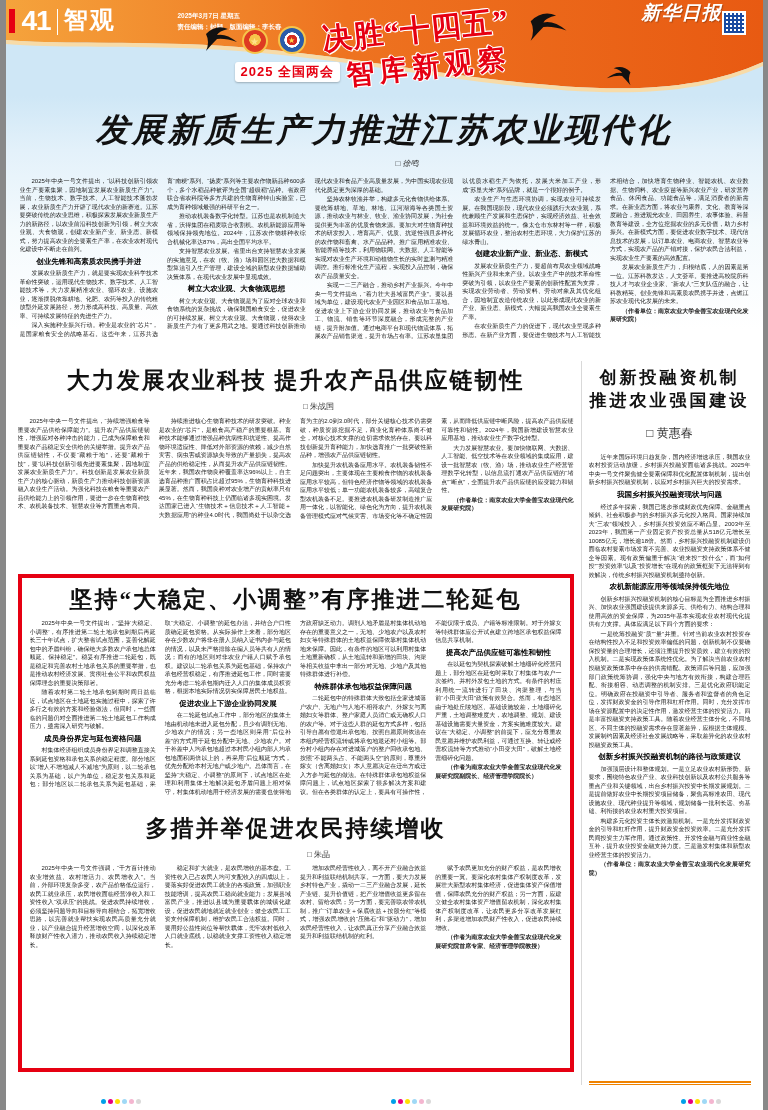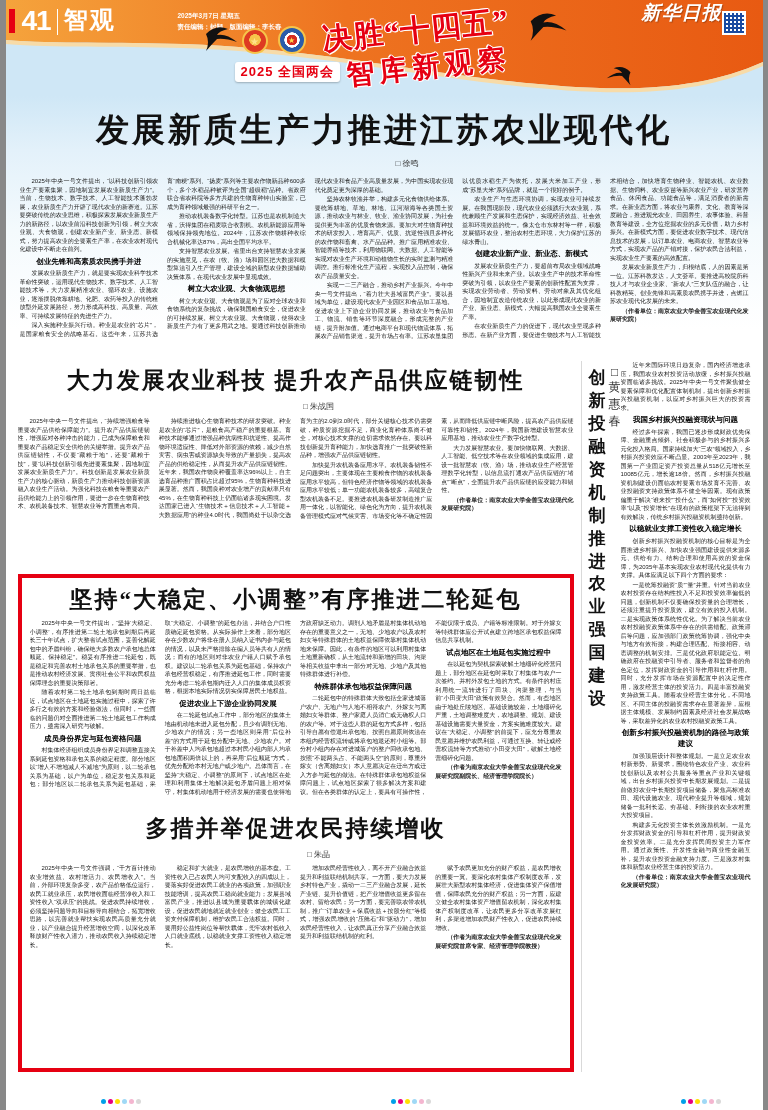--- a/index.html
+++ b/index.html
@@ -36,42 +36,42 @@
   .banner .l2 { font-size:28px; letter-spacing:5px; margin-top:-2px; padding-left:18px; }
   .masthead { position:absolute; left:636px; top:0; color:#fff; font-family:"Liberation Serif",serif;
     font-style:italic; font-weight:bold; font-size:19px; letter-spacing:1px;
     text-shadow:1px 1px 1px rgba(0,0,0,.25); }
   .qr { position:absolute; left:716px; top:11px; width:24px; height:24px; background:#fff; padding:2px; }
   .qr-in { width:100%; height:100%;
     background:
       repeating-linear-gradient(0deg,#1a4aa0 0 2px,transparent 2px 4px),
       repeating-linear-gradient(90deg,#1a4aa0 0 2px,#fff 2px 4px); }
   
-  .lead-head { text-align:center; padding-top:12px; }
+  .lead-head { text-align:center; padding-top:12px;font-style:italic; }
   .lead-title { font-family:"Liberation Serif",serif; font-weight:900; font-size:33px; letter-spacing:3px; color:#111; }
   .byline { text-align:center; font-size:8px; color:#333; margin-top:5px;margin-left:46px; }
   
   .art-body { font-size:6px; line-height:1.42; text-align:justify; color:#222; overflow:hidden; }
   .para { text-indent:2em; margin-bottom:1px; }
   .colhead { font-size:7.5px; font-weight:bold; text-align:center; margin:3px 0 2px; color:#000;
     break-inside:avoid; }
   .author { text-indent:2em; font-weight:bold; }
   .a1-body { margin:8px 14px 0; columns:5; column-gap:9px; height:180px; }
   
   .mainrow { display:flex; margin:4px 12px 0; gap:7px; }
   .leftzone { width:556px; }
   .sec-title { font-family:"Liberation Serif",serif; font-weight:900; font-size:23px;
     letter-spacing:2px; text-align:center; color:#111; margin-top:4px; }
   .a2-body { margin-top:5px; columns:4; column-gap:9px; height:150px; }
   .redbox { margin-top:7px; border:4px solid #e60012; padding:6px 8px 12px; background:#fff; }
   .a4-body { margin-top:4px; columns:4; column-gap:9px; height:188px; }
   .a5-body { margin-top:4px; columns:4; column-gap:9px; height:192px; }
   .rb-gap { height:6px; }
   
-  .rail { flex:1; border-left:1px solid #d9d9d9; padding-left:7px; display:flex; flex-direction:row; }
+  .rail { flex:1; border-left:1px solid #d9d9d9; padding-left:7px; display:flex; flex-direction:column;gap:8px; }
   .rail-title { font-family:"Liberation Serif",serif; font-weight:900; font-size:17px;
     letter-spacing:3px; text-align:center; line-height:1.35; color:#111; margin-top:6px; }
   .rail-byline { text-align:center; font-size:12px; color:#333; margin:4px 0 3px; }
   .rail-body { height:614px; }
   .orange-rule { margin-top:6px; border-top:2px solid #ef8200; border-bottom:1px solid #ef8200; height:4px; }
   
   .footer { position:absolute; left:0; right:0; bottom:6px; display:flex;
     justify-content:space-between; padding:0 42px 0 95px; }
   .dots { display:flex; gap:2px; }
   .dot { width:5px; height:5px; border-radius:50%; display:inline-block; }
@@ -174,21 +174,21 @@
         <div class="sec-title" style="margin-top:0">坚持“大稳定、小调整”有序推进二轮延包</div>
         <div class="art-body a4-body">
             <p class="para">2025年中央一号文件提出，“坚持‘大稳定、小调整’，有序推进第二轮土地承包到期后再延长三十年试点，扩大整省试点范围，妥善化解延包中的矛盾纠纷，确保绝大多数农户承包地总体顺延、保持稳定”。稳妥有序推进二轮延包，既是稳定和完善农村土地承包关系的重要举措，也是推动农村经济发展、贯彻社会公平和农民权益保障理念的重要决策部署。</p>
             <p class="para">随着农村第二轮土地承包到期时间日益临近，试点地区在土地延包实施过程中，探索了许多行之有效的方案和经验做法，但同时，一些面临的问题仍对全面推进第二轮土地延包工作构成压力，亟需深入研究与破解。</p>
             <h4 class="colhead">成员身份界定与延包资格问题</h4>
             <p class="para">村集体经济组织成员身份界定和调整直接关系到延包资格和承包关系的稳定程度。部分地区以“增人不增地减人不减地”为原则，以二轮承包关系为基础，以户为单位，稳定发包关系和延包；部分地区以二轮承包关系为延包基础，采取“大稳定、小调整”的延包办法，并结合户口性质确定延包资格。从实际操作上来看，部分地区存在少数农户将非在册人员纳入证书内参与延包的情况，以及未严格排除在编人员等共有人的情况；而有的地区则对非农业户籍人口赋予承包权。建议以二轮承包关系为延包基础，保持农户承包经营权稳定，有序推进延包工作，同时需要充分考虑二轮承包期内迁入人口的集体成员权资格，根据本地实际情况切实保障居民土地权益。</p>
             <h4 class="colhead">促进农业上下游企业协同发展</h4>
             <p class="para">在二轮延包试点工作中，部分地区的集体土地由机动地未进入延包分配，且少有调剂无地、少地农户的情况；另一些地区则采用“后位补差”的方式用于延包分配中无地、少地农户。对于补差中人均承包地超过本村民小组内部人均承包地面积两倍以上的，再采用“后位顺延”方式，优先分配给本村无地户或少地户。总体而言，在坚持“大稳定、小调整”的原则下，试点地区在处理和利用集体土地解决延包矛盾问题上相对保守，村集体机动地用于经济发展的需要也使得地方政府缺乏动力。调剂人地矛盾是村集体机动地存在的重要意义之一，无地、少地农户以及农村妇女等特殊群体的土地权益保障依靠村集体机动地来保障。因此，有条件的地区可以利用村集体土地重新确权，从土地流转和新增的田块、沟渠等相关收益中拿出一部分对无地、少地户及其他特殊群体进行补偿。</p>
             <h4 class="colhead">特殊群体承包地权益保障问题</h4>
             <p class="para">二轮延包中的特殊群体大致包括全家进城落户农户、无地户与人地不相符农户、外嫁女与离婚妇女等群体、整户家庭人员消亡或无确权人口的农户等。对于这些人群的延包方式多样，包括引导自愿有偿退出承包地、按照自愿原则依法在本组内经营权流转或将承包地退还村小组等。部分村小组内存在对进城落户的整户回收承包地、按照“不能两头占、不能两头空”的原则，尊重外嫁女（含离婚妇女）本人意愿决定在迁出方或迁入方参与延包的做法。在特殊群体承包地权益保障问题上，试点地区探索了很多解决方案和建议。但在各类群体的认定上，要具有可操作性，不能仅限于成员、户籍等标准限制。对于外嫁女等特殊群体应公开试点建立跨地区承包权益保障信息共享机制。</p>
-            <h4 class="colhead">试点地区在土地延包实施过程中</h4>
+            <h4 class="colhead">提高农产品供应链可靠性和韧性</h4>
             <p class="para">在以延包为契机探索破解土地细碎化经营问题上，部分地区在延包时采取了村集体与农户一次签约、并村外发包土地的方式。有条件的村庄利用统一流转进行了田块、沟渠整理，与当前“小田变大田”政策有效契合。然而，有些地区由于地处丘陵地区、基础设施较差，土地细碎化严重，土地调整难度大，农地调整、规划、建设基础设施需要大量资金，方案实施难度较大。建议在“大稳定、小调整”的前提下，应充分尊重农民意愿并维护农民利益，可通过互换、转让或经营权流转等方式推动“小田变大田”，破解土地经营细碎化问题。</p>
             <p class="author">（作者为南京农业大学金善宝农业现代化发展研究院副院长、经济管理学院院长）</p>
           </div>
         <div class="rb-gap"></div>
         <div class="sec-title" style="margin-top:0">多措并举促进农民持续增收</div>
         <div class="byline">□ 朱晶</div>
         <div class="art-body a5-body">
             <p class="para">2025年中央一号文件强调，“千方百计推动农业增效益、农村增活力、农民增收入”。当前，外部环境复杂多变，农产品价格低位运行，农民工就业承压，农民增收面临经营净收入和工资性收入“双承压”的挑战。促进农民持续增收，必须坚持问题导向和目标导向相结合，拓宽增收思路，以完善就业帮扶实现农民高质量充分就业，以产业融合提升经营增收空间，以深化改革释放财产性收入潜力，推动农民收入持续稳定增长。</p>
             <p class="para">稳定和扩大就业，是农民增收的基本盘。工资性收入已占农民人均可支配收入的四成以上，要落实好促进农民工就业的各项政策，加强职业技能培训，提高农民工稳岗就业能力；发展县域富民产业，推进以县城为重要载体的城镇化建设，促进农民就地就近就业创业；健全农民工工资支付保障机制，维护农民工合法权益。同时，要用好公益性岗位等帮扶载体，兜牢农村低收入人口就业底线，以稳就业支撑工资性收入稳定增长。</p>
             <p class="para">增加农民经营性收入，离不开产业融合效益提升和利益联结机制共享。一方面，要大力发展乡村特色产业，撬动一二三产业融合发展，延长产业链、提升价值链，把产业增值收益更多留在农村、留给农民；另一方面，要完善联农带农机制，推广“订单农业＋保底收益＋按股分红”等模式，增强农民增收的“压舱石”和“驱动力”，增加农民经营性收入，让农民真正分享产业融合效益提升和利益联结机制的红利。</p>
@@ -201,21 +201,21 @@
     <div class="rail">
       <div class="rail-title">
         <div>创新投融资机制</div>
         <div>推进农业强国建设</div>
       </div>
       <div class="rail-byline">□ 黄惠春</div>
       <div class="art-body rail-body">
           <p class="para">近年来国际环境日趋复杂，国内经济增速承压，我国农业农村投资活动放缓，乡村振兴投融资面临诸多挑战。2025年中央一号文件聚焦健全要素保障和优化配置体制机制，提出创新乡村振兴投融资机制，以应对乡村振兴巨大的投资需求。</p>
           <h4 class="colhead">我国乡村振兴投融资现状与问题</h4>
           <p class="para">经过多年探索，我国已逐步形成财政优先保障、金融重点倾斜、社会积极参与的乡村振兴多元化投入格局。国家持续加大“三农”领域投入，乡村振兴投资效应不断凸显。2003年至2023年，我国第一产业固定资产投资总量从518亿元增长至10085亿元，增长逾18倍。然而，乡村振兴投融资机制建设仍面临农村要素市场发育不完善、农业投融资支持政策体系不健全等因素。现有政策偏重于解决“谁来投”“投什么”，而“如何投”“投资效率”以及“投资增长”在现有的政策框架下无法得到有效解决，传统乡村振兴投融资机制亟待创新。</p>
-          <h4 class="colhead">以稳就业支撑工资性收入稳定增长</h4>
+          <h4 class="colhead">农机新能源应用等领域保持领先地位</h4>
           <p class="para">创新乡村振兴投融资机制的核心目标是为全面推进乡村振兴、加快农业强国建设提供来源多元、供给有力、结构合理和使用高效的资金保障，为2035年基本实现农业农村现代化提供有力支撑。具体应满足以下四个方面的要求：</p>
           <p class="para">一是统筹投融资“质”“量”并重。针对当前农业农村投资存在结构性投入不足和投资效率偏低的问题，创新机制不仅要确保投资量的合理增长，还须注重提升投资质效，建立有效的投入机制。二是实现政策体系统性优化。为了解决当前农业农村投融资政策体系中存在的供需错配、政策滞后等问题，应加强部门政策统筹协调，强化中央与地方有效衔接，构建合理匹配、衔接相容、动态调整的机制安排。三是优化政府职能定位。明确政府在投融资中引导者、服务者和监督者的角色定位，发挥财政资金的引导作用和杠杆作用。同时，充分发挥市场在资源配置中的决定性作用，激发经营主体的投资活力。四是丰富投融资支持政策工具。随着农业经营主体分化，不同地区、不同主体的投融资需求存在显著差异，应根据主体规模、发展制约因素及经济社会发展战略等，采取差异化的农业农村投融资政策工具。</p>
           <h4 class="colhead">创新乡村振兴投融资机制的路径与政策建议</h4>
           <p class="para">加强顶层设计和整体规划。一是立足农业农村新形势、新要求，围绕特色农业产业、农业科技创新以及农村公共服务等重点产业和关键领域，出台乡村振兴投资中长期发展规划。二是提前做好农业中长期投资项目储备，聚焦高标准农田、现代设施农业、现代种业提升等领域，规划储备一批利长远、夯基础、利衔接的农业农村重大投资项目。</p>
           <p class="para">构建多元化投资主体长效激励机制。一是充分发挥财政资金的引导和杠杆作用，提升财政资金投资效率。二是充分发挥民间投资主力军作用。通过政策性、开发性金融与商业性金融互补，提升农业投资金融支持力度。三是激发村集体和新型农业经营主体的投资活力。</p>
           <p class="author">（作者单位：南京农业大学金善宝农业现代化发展研究院）</p>
         </div>
       <div class="orange-rule"></div>
     </div>
   </div>

